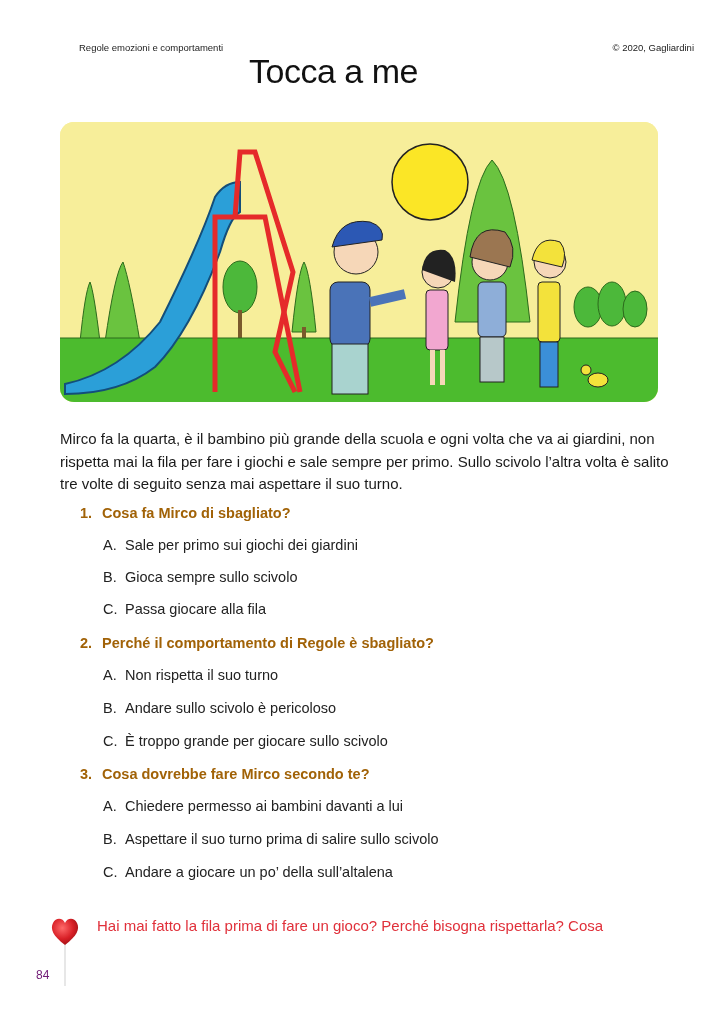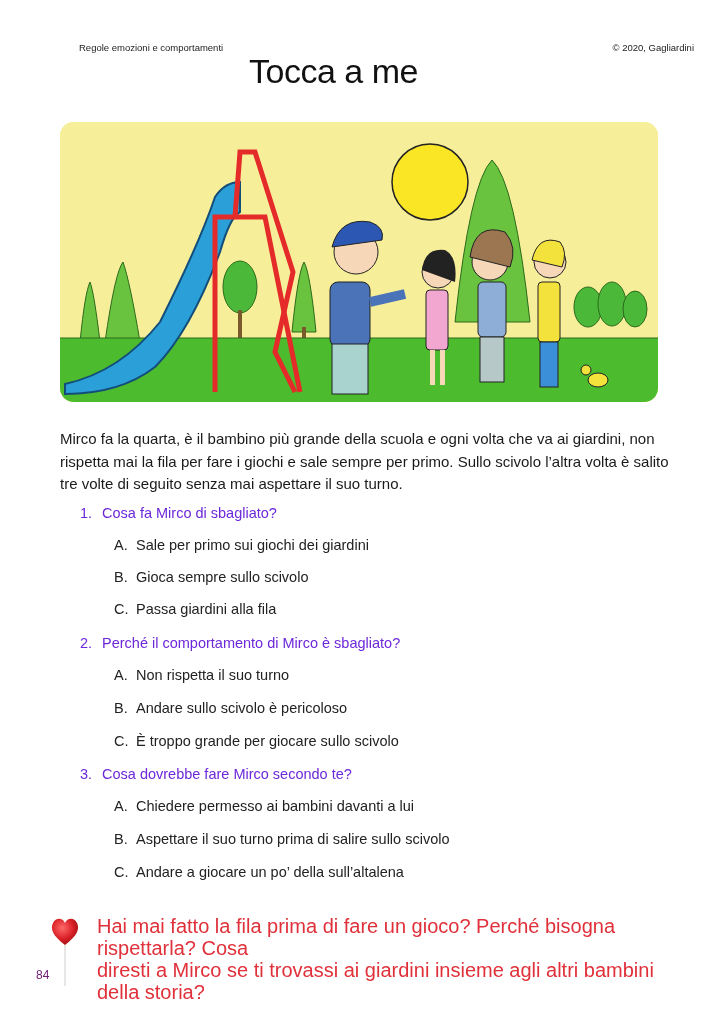--- a/index.html
+++ b/index.html
@@ -8,26 +8,26 @@
   .hdr { position:absolute; top:42px; font-size:9.5px; color:#222; }
   .hdr.left { left:31px;padding-left:48px; }
   .hdr.right { right:31px; }
   .title { position:absolute; top:52px; left:0; width:667px; text-align:center;
            font-size:34px; font-weight:normal; color:#111; letter-spacing:-0.5px; }
   .illus { position:absolute; left:60px; top:122px; width:598px; height:280px;
            border-radius:14px; overflow:hidden; background:#f7ee9a; }
   .illus svg { display:block; }
   .story { position:absolute; left:60px; top:428px; width:610px; font-size:15px;
            line-height:22.5px; color:#1a1a1a; }
-  .q { position:absolute; left:80px; font-size:14.5px; font-weight:normal; color:#6d28d9; }
+  .q { position:absolute; left:80px; font-size:14.5px; font-weight:bold; color:#a16207; }
   .q .num { display:inline-block; width:22px; }
-  .a { position:absolute; left:103px; font-size:14.5px; color:#222;margin-left:11px; }
+  .a { position:absolute; left:103px; font-size:14.5px; color:#222; }
   .a .let { display:inline-block; width:22px; }
   .balloon { position:absolute; left:50px; top:916px; width:30px; height:70px; }
-  .reflect { position:absolute; left:97px; top:915px; width:590px; font-size:20px;
+  .reflect { position:absolute; left:97px; top:915px; width:590px; font-size:15px;
              line-height:22px; color:#e0303a; }
   .pagenum { position:absolute; left:36px; top:968px; font-size:12px; color:#701a75; }
 </style>
 </head>
 <body>
 
 <div class="hdr left">Regole emozioni e comportamenti</div>
 <div class="hdr right">© 2020, Gagliardini</div>
 
 <div class="title">Tocca a me</div>
@@ -94,24 +94,24 @@
   </svg>
 </div>
 
 <div class="story">Mirco fa la quarta, è il bambino più grande della scuola e ogni volta che va ai giardini, non rispetta mai la fila per fare i giochi e sale sempre per primo. Sullo scivolo l’altra volta è salito tre volte di seguito senza mai aspettare il suo turno.</div>
 
 <div class="q" style="top:505px">
   <span class="num">1.</span><span>Cosa fa Mirco di sbagliato?</span>
 </div>
 <div class="a" style="top:537px"><span class="let">A.</span><span>Sale per primo sui giochi dei giardini</span></div>
 <div class="a" style="top:569px"><span class="let">B.</span><span>Gioca sempre sullo scivolo</span></div>
-<div class="a" style="top:601px"><span class="let">C.</span><span>Passa giardini alla fila</span></div>
+<div class="a" style="top:601px"><span class="let">C.</span><span>Passa giocare alla fila</span></div>
 
 <div class="q" style="top:635px">
-  <span class="num">2.</span><span>Perché il comportamento di Mirco è sbagliato?</span>
+  <span class="num">2.</span><span>Perché il comportamento di Regole è sbagliato?</span>
 </div>
 <div class="a" style="top:667px"><span class="let">A.</span><span>Non rispetta il suo turno</span></div>
 <div class="a" style="top:700px"><span class="let">B.</span><span>Andare sullo scivolo è pericoloso</span></div>
 <div class="a" style="top:733px"><span class="let">C.</span><span>È troppo grande per giocare sullo scivolo</span></div>
 
 <div class="q" style="top:766px">
   <span class="num">3.</span><span>Cosa dovrebbe fare Mirco secondo te?</span>
 </div>
 <div class="a" style="top:798px"><span class="let">A.</span><span>Chiedere permesso ai bambini davanti a lui</span></div>
 <div class="a" style="top:831px"><span class="let">B.</span><span>Aspettare il suo turno prima di salire sullo scivolo</span></div>
@@ -125,16 +125,15 @@
         <stop offset="0.6" stop-color="#d81f26"></stop>
         <stop offset="1" stop-color="#9b0f14"></stop>
       </radialGradient>
     </defs>
     <path d="M15 29 C3 20 0 13 3 7 C6 1 13 2 15 7 C17 2 24 1 27 7 C30 13 27 20 15 29 Z" fill="url(#hg)"></path>
     <line x1="15" y1="29" x2="15" y2="70" stroke="#cfcfcf" stroke-width="1"></line>
   </svg>
 </div>
 <div class="reflect">
   <div>Hai mai fatto la fila prima di fare un gioco? Perché bisogna rispettarla? Cosa</div>
-  <div>diresti a Mirco se ti trovassi ai giardini insieme agli altri bambini della storia?</div>
 </div>
 
 <div class="pagenum">84</div>
 
 </body></html>

